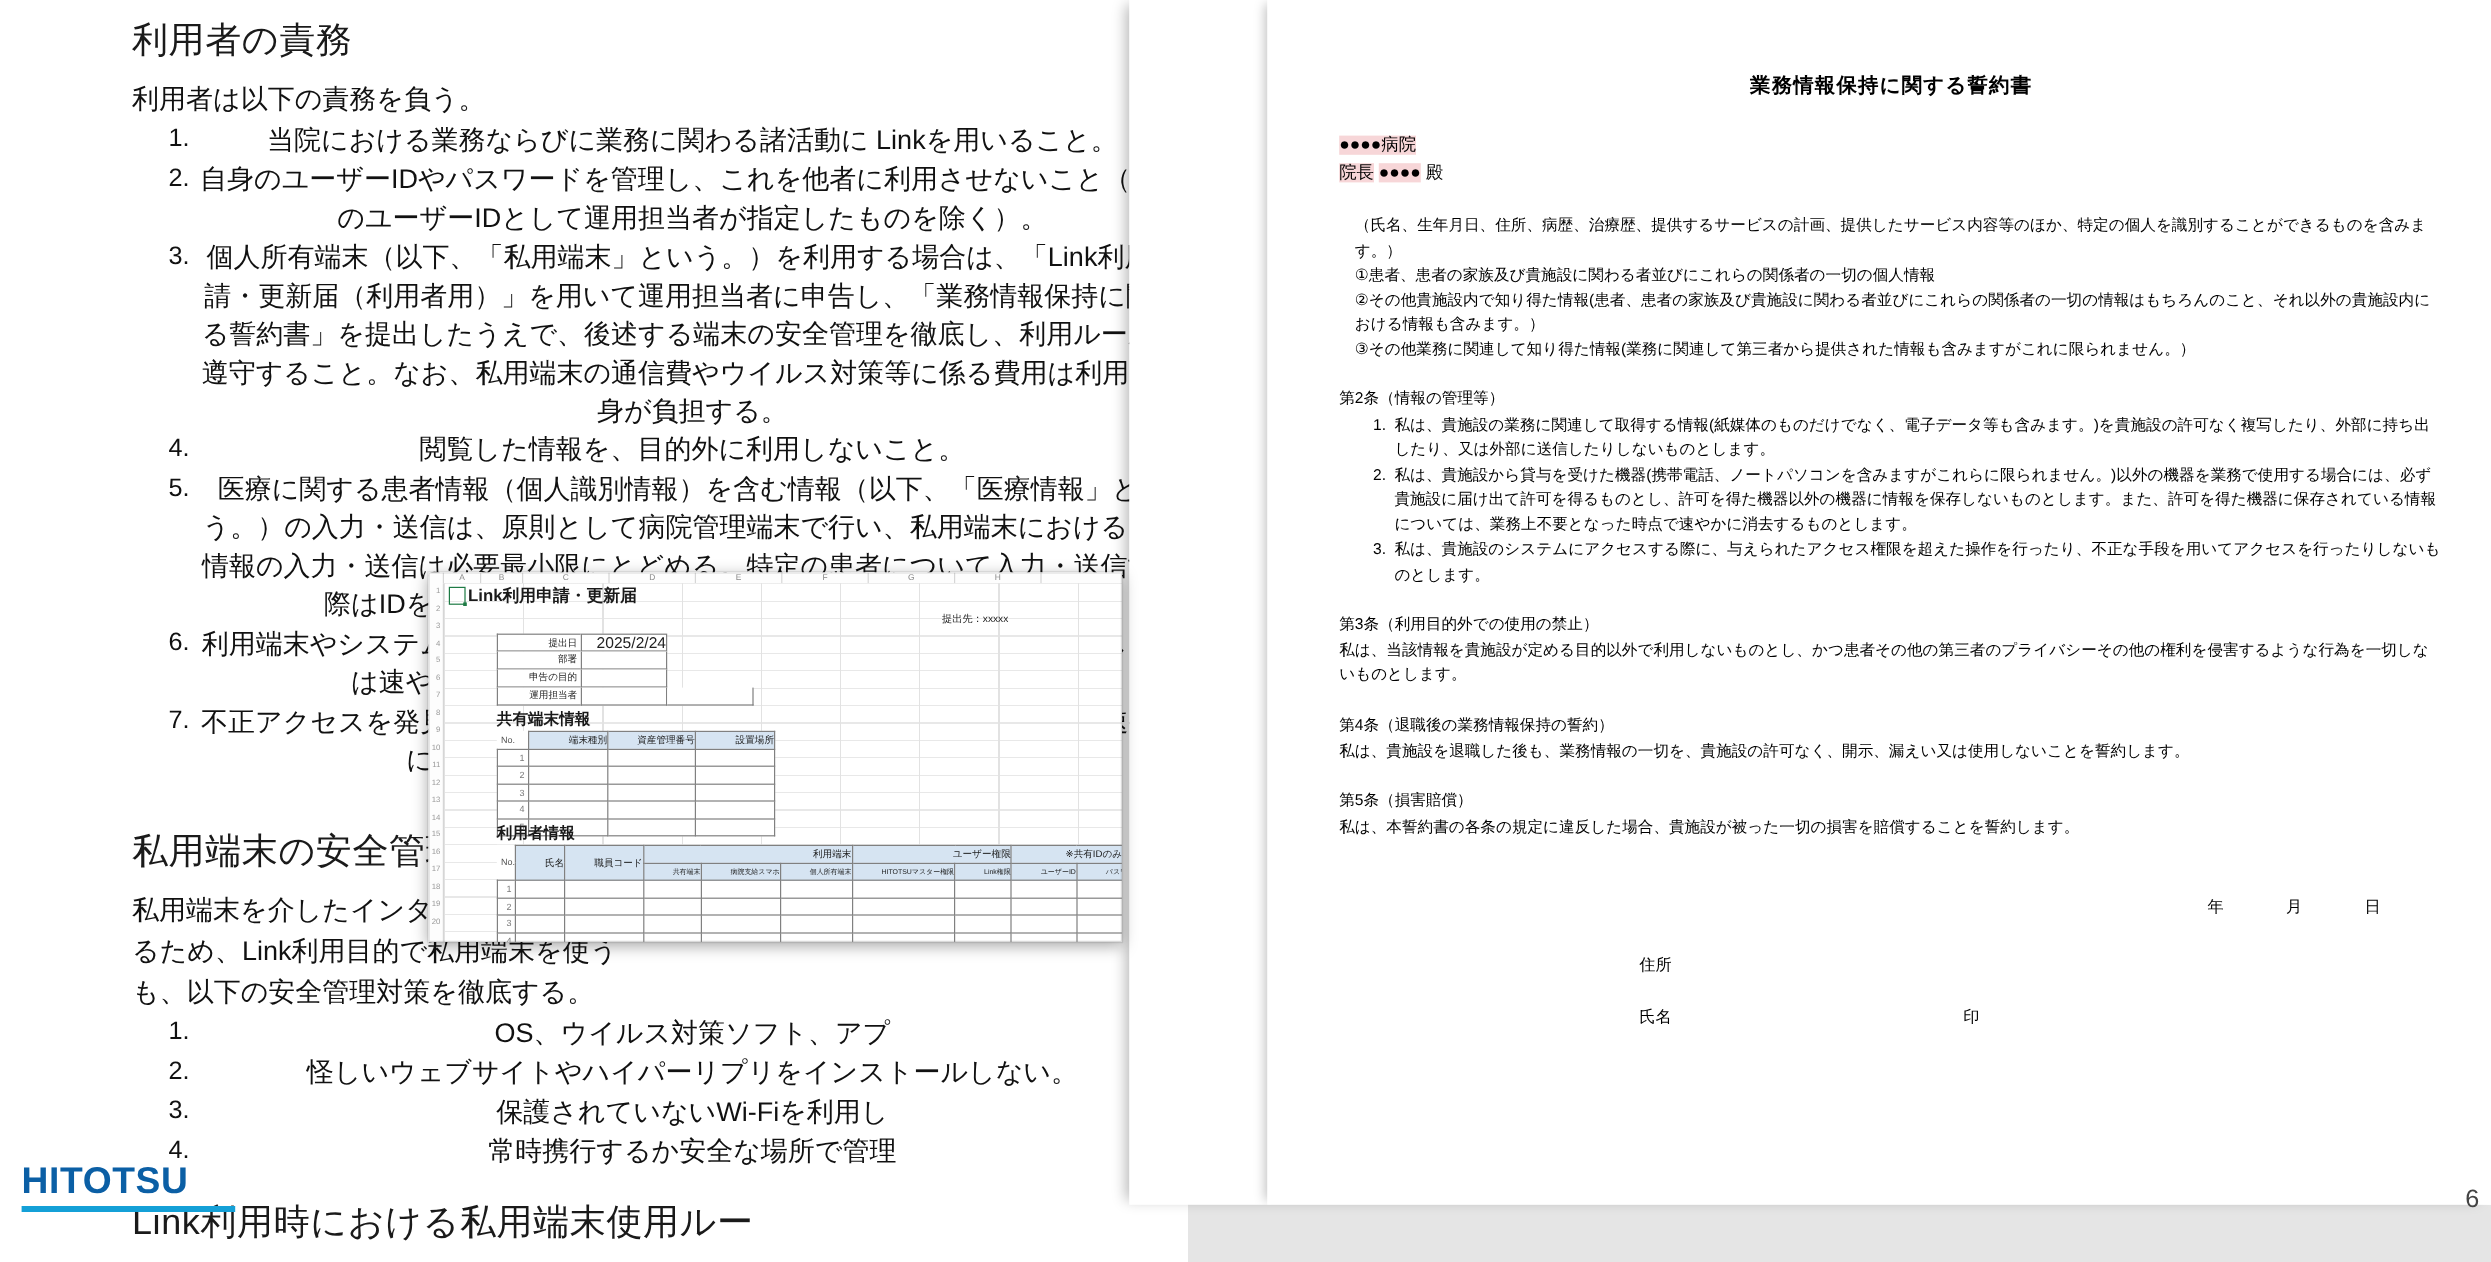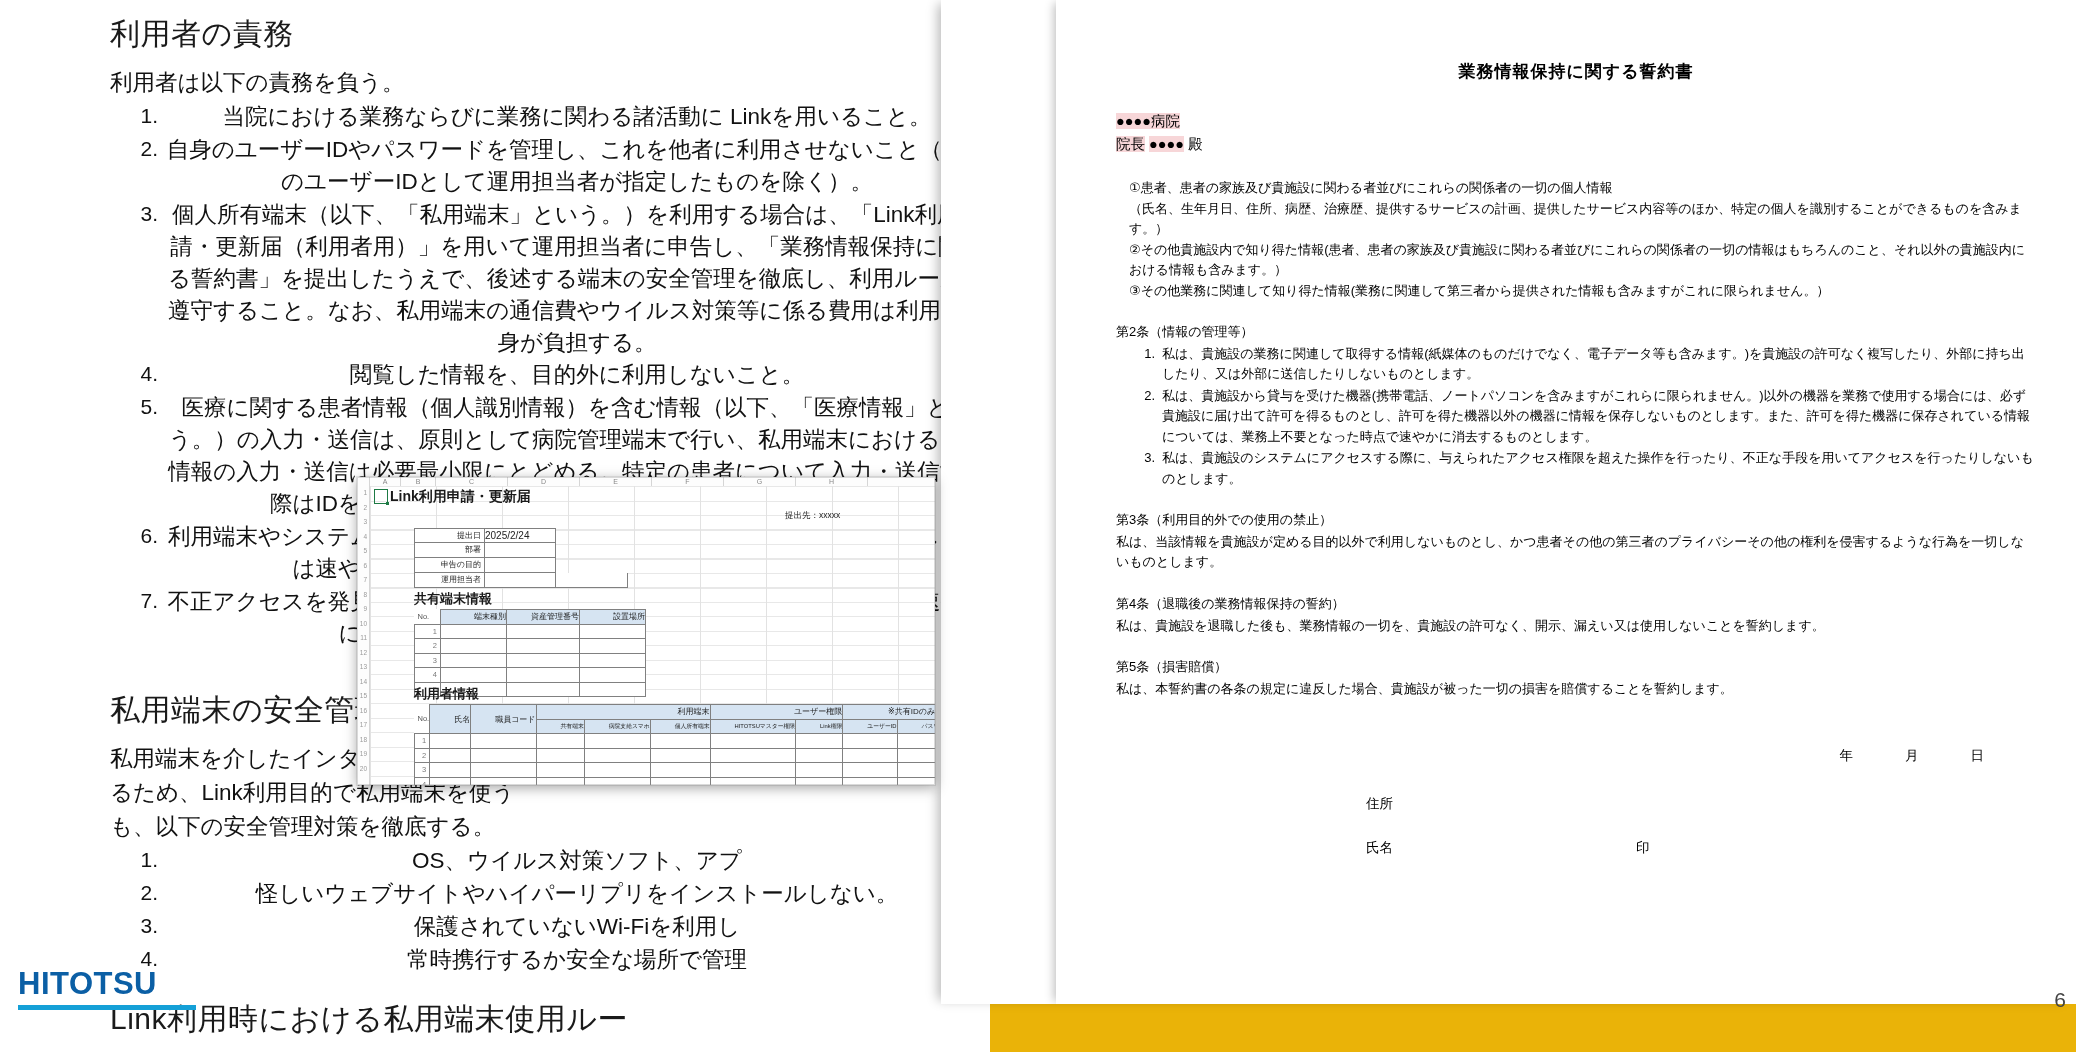--- a/index.html
+++ b/index.html
@@ -1,21 +1,21 @@
 <!DOCTYPE html>
 <html lang="ja"><head>
 <meta charset="utf-8">
 <title>Document Overlay</title>
 <style>
   * { box-sizing: border-box; margin:0; padding:0; }
   html, body { width:2076px; height:1052px; overflow:hidden; background:#ffffff; }
   body { font-family:"Liberation Sans","DejaVu Sans",sans-serif; color:#000; }
 
   
-  #canvas { position:relative; width:2076px; height:1052px; background:#eab308; }
+  #canvas { position:relative; width:2076px; height:1052px; background:#e5e5e5; }
 
   
   #slide-doc {
     position:absolute; left:0; top:0; width:990px; height:1052px;
     background:#ffffff; overflow:hidden;
   }
   .slide-inner { position:absolute; left:110px; top:14px; width:880px; }
   .doc-h1 {
     font-size:30px; font-weight:400; color:#1a1a1a; letter-spacing:.5px;
     margin-bottom:14px; line-height:1.3;
@@ -151,21 +151,21 @@
   
   .form-block { position:absolute; left:44px; top:42px; }
   .form-row { display:flex; height:15px; }
   .form-key {
     width:70px; border:1px solid #808080; border-right:none;
     font-size:8px; text-align:right; padding-right:3px;
     line-height:13px; color:#222; background:#fff;
   }
   .form-val {
     width:72px; border:1px solid #808080;
-    font-size:10px; text-align:left; line-height:13px; color:#222;
+    font-size:13px; text-align:right; line-height:13px; color:#222;
     background:#fff;
   }
   .form-row:not(:first-child) .form-key { border-top:none; }
   .form-row:not(:first-child) .form-val { border-top:none; }
   .form-val-extra {
     width:72px; border:1px solid #808080; border-left:none; border-top:none;
     background:#fff;
   }
 
   
@@ -259,22 +259,22 @@
         <div class="pl-addr">
           <div><span class="hl">●●●●病院</span></div>
           <div>
             <span class="hl">院長</span>
             <span class="hl">●●●●</span>
             <span>殿</span>
           </div>
         </div>
 
         <div class="pl-art">
+          <p class="pl-indent1">（氏名、生年月日、住所、病歴、治療歴、提供するサービスの計画、提供したサービス内容等のほか、特定の個人を識別することができるものを含みます。）</p>
           <p class="pl-indent1">①患者、患者の家族及び貴施設に関わる者並びにこれらの関係者の一切の個人情報</p>
-          <p class="pl-indent1">（氏名、生年月日、住所、病歴、治療歴、提供するサービスの計画、提供したサービス内容等のほか、特定の個人を識別することができるものを含みます。）</p>
           <p class="pl-indent1">②その他貴施設内で知り得た情報(患者、患者の家族及び貴施設に関わる者並びにこれらの関係者の一切の情報はもちろんのこと、それ以外の貴施設内における情報も含みます。）</p>
           <p class="pl-indent1">③その他業務に関連して知り得た情報(業務に関連して第三者から提供された情報も含みますがこれに限られません。）</p>
         </div>
 
         <div class="pl-art">
           <p class="art-head">第2条（情報の管理等）</p>
           <ol class="pl-ol">
             <li>私は、貴施設の業務に関連して取得する情報(紙媒体のものだけでなく、電子データ等も含みます。)を貴施設の許可なく複写したり、外部に持ち出したり、又は外部に送信したりしないものとします。</li>
             <li>私は、貴施設から貸与を受けた機器(携帯電話、ノートパソコンを含みますがこれらに限られません。)以外の機器を業務で使用する場合には、必ず貴施設に届け出て許可を得るものとし、許可を得た機器以外の機器に情報を保存しないものとします。また、許可を得た機器に保存されている情報については、業務上不要となった時点で速やかに消去するものとします。</li>
             <li>私は、貴施設のシステムにアクセスする際に、与えられたアクセス権限を超えた操作を行ったり、不正な手段を用いてアクセスを行ったりしないものとします。</li>

